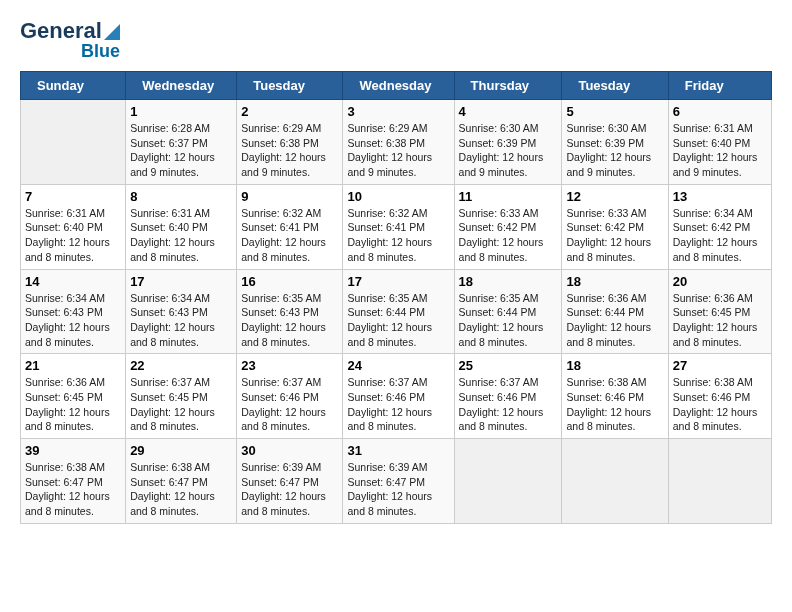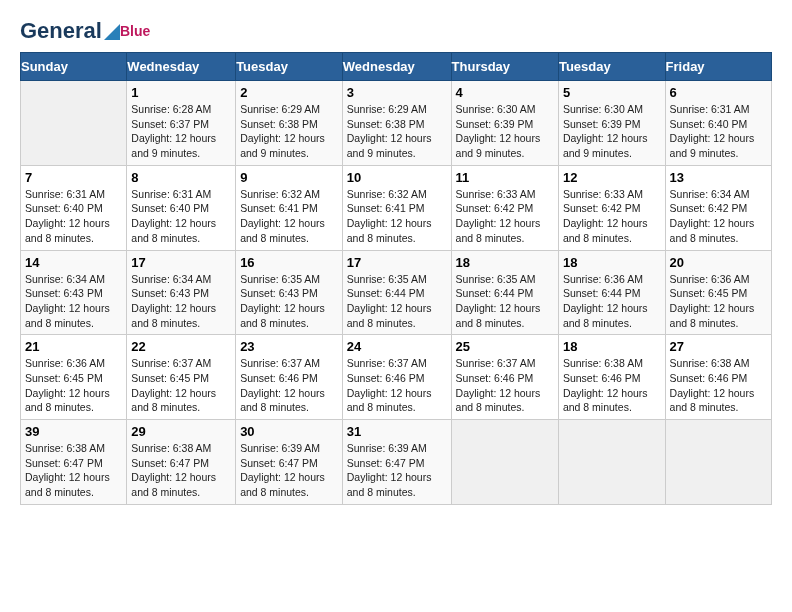--- a/index.html
+++ b/index.html
@@ -11,22 +11,22 @@
       padding: 20px;
     }
     .header {
       display: flex;
       justify-content: space-between;
       align-items: flex-start;
       margin-bottom: 10px;
     }
     .logo {
       display: flex;
-      flex-direction: row;
-      align-items: center;
+      flex-direction: column;
+      align-items: flex-end;
     }
     .logo-text {
       font-size: 22px;
       font-weight: bold;
       color: #1a3a5c;
       line-height: 1;
     }
     .logo-row {
       display: flex;
       align-items: center;
@@ -44,21 +44,21 @@
       color: #444;
     }
     table {
       width: 100%;
       border-collapse: collapse;
       font-size: 11px;
     }
     thead tr th {
       background-color: #2a6099;
       color: #fff;
-      padding: 6px 0;
+      padding: 6px 16px;
       text-align: left;
       font-size: 13px;
       font-weight: bold;
       border: 1px solid #1a4a7a;
     }
     tbody tr td {
       border: 1px solid #ccc;
       vertical-align: top;
       padding: 4px;
       width: 113px;
@@ -89,21 +89,21 @@
 <body>
 
 <div class="header">
   <div class="logo">
     <div class="logo-row">
       <span class="logo-text">
         <span style="color:#1a3a5c;">General</span><span style="display:inline-block; width:0; height:0; border-left:16px solid transparent; border-bottom:16px solid #2980b9; margin-left:2px; vertical-align:middle;"></span>
       </span>
     </div>
     <div>
-      <span class="logo-text" style="color:#be185d; font-size:14px;">Blue</span>
+      <span class="logo-text" style="color:#0369a1; font-size:18px;">Blue</span>
     </div>
   </div>
   <div class="title-section">
     <div class="month-title"></div>
     <div class="location"></div>
   </div>
 </div>
 
 <table>
   <thead>

